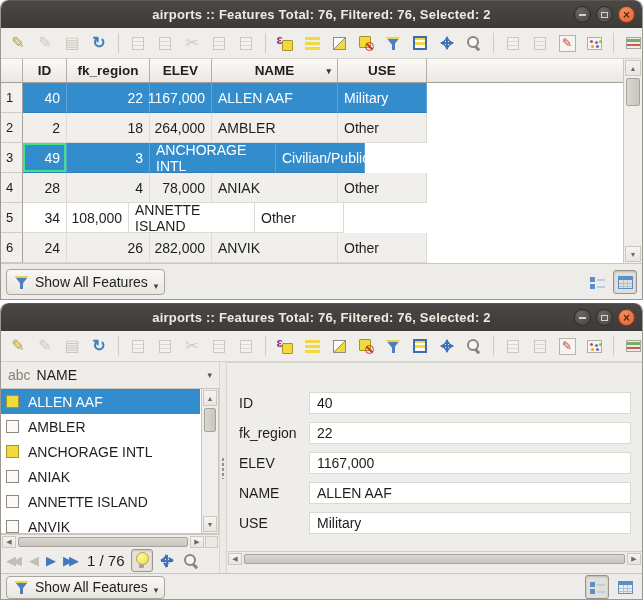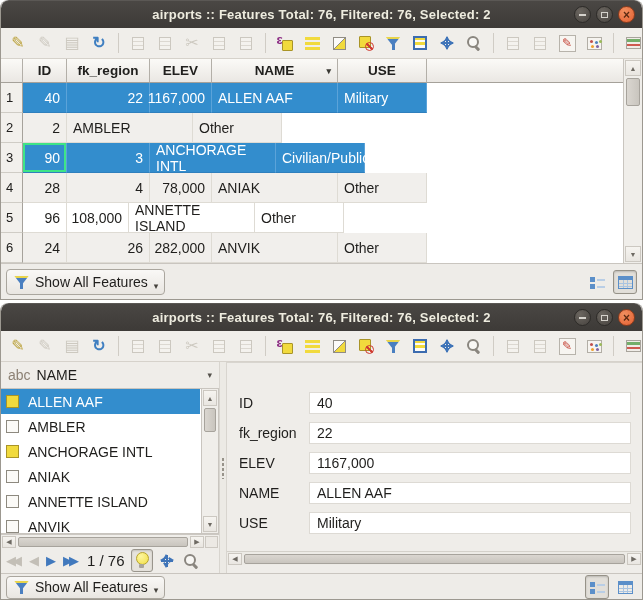--- a/index.html
+++ b/index.html
@@ -244,41 +244,43 @@
           <div class="rownum">1</div>
           <div class="td r" style="width: 44px;">40</div>
           <div class="td r" style="width: 83px;">22</div>
           <div class="td r" style="width: 62px;">1167,000</div>
           <div class="td" style="width: 126px;">ALLEN AAF</div>
           <div class="td" style="width: 89px;">Military</div>
         </div>
         <div class="trow alt">
           <div class="rownum">2</div>
           <div class="td r" style="width: 44px;">2</div>
+          <div class="td r" style="width: 83px;">18</div>
+          <div class="td r" style="width: 62px;">264,000</div>
           <div class="td" style="width: 126px;">AMBLER</div>
           <div class="td" style="width: 89px;">Other</div>
         </div>
         <div class="trow sel">
           <div class="rownum">3</div>
-          <div class="td r focus" style="width: 44px;">90</div>
+          <div class="td r focus" style="width: 44px;">49</div>
           <div class="td r" style="width: 83px;">3</div>
           <div class="td" style="width: 126px;">ANCHORAGE INTL</div>
           <div class="td" style="width: 89px;">Civilian/Public</div>
         </div>
         <div class="trow alt">
           <div class="rownum">4</div>
           <div class="td r" style="width: 44px;">28</div>
           <div class="td r" style="width: 83px;">4</div>
           <div class="td r" style="width: 62px; text-align: center;">78,000</div>
           <div class="td" style="width: 126px;">ANIAK</div>
           <div class="td" style="width: 89px;">Other</div>
         </div>
         <div class="trow">
           <div class="rownum">5</div>
-          <div class="td r" style="width: 44px;">96</div>
+          <div class="td r" style="width: 44px;">34</div>
           <div class="td r" style="width: 62px;">108,000</div>
           <div class="td" style="width: 126px;">ANNETTE ISLAND</div>
           <div class="td" style="width: 89px;">Other</div>
         </div>
         <div class="trow alt">
           <div class="rownum">6</div>
           <div class="td r" style="width: 44px;">24</div>
           <div class="td r" style="width: 83px;">26</div>
           <div class="td r" style="width: 62px;">282,000</div>
           <div class="td" style="width: 126px;">ANVIK</div>

